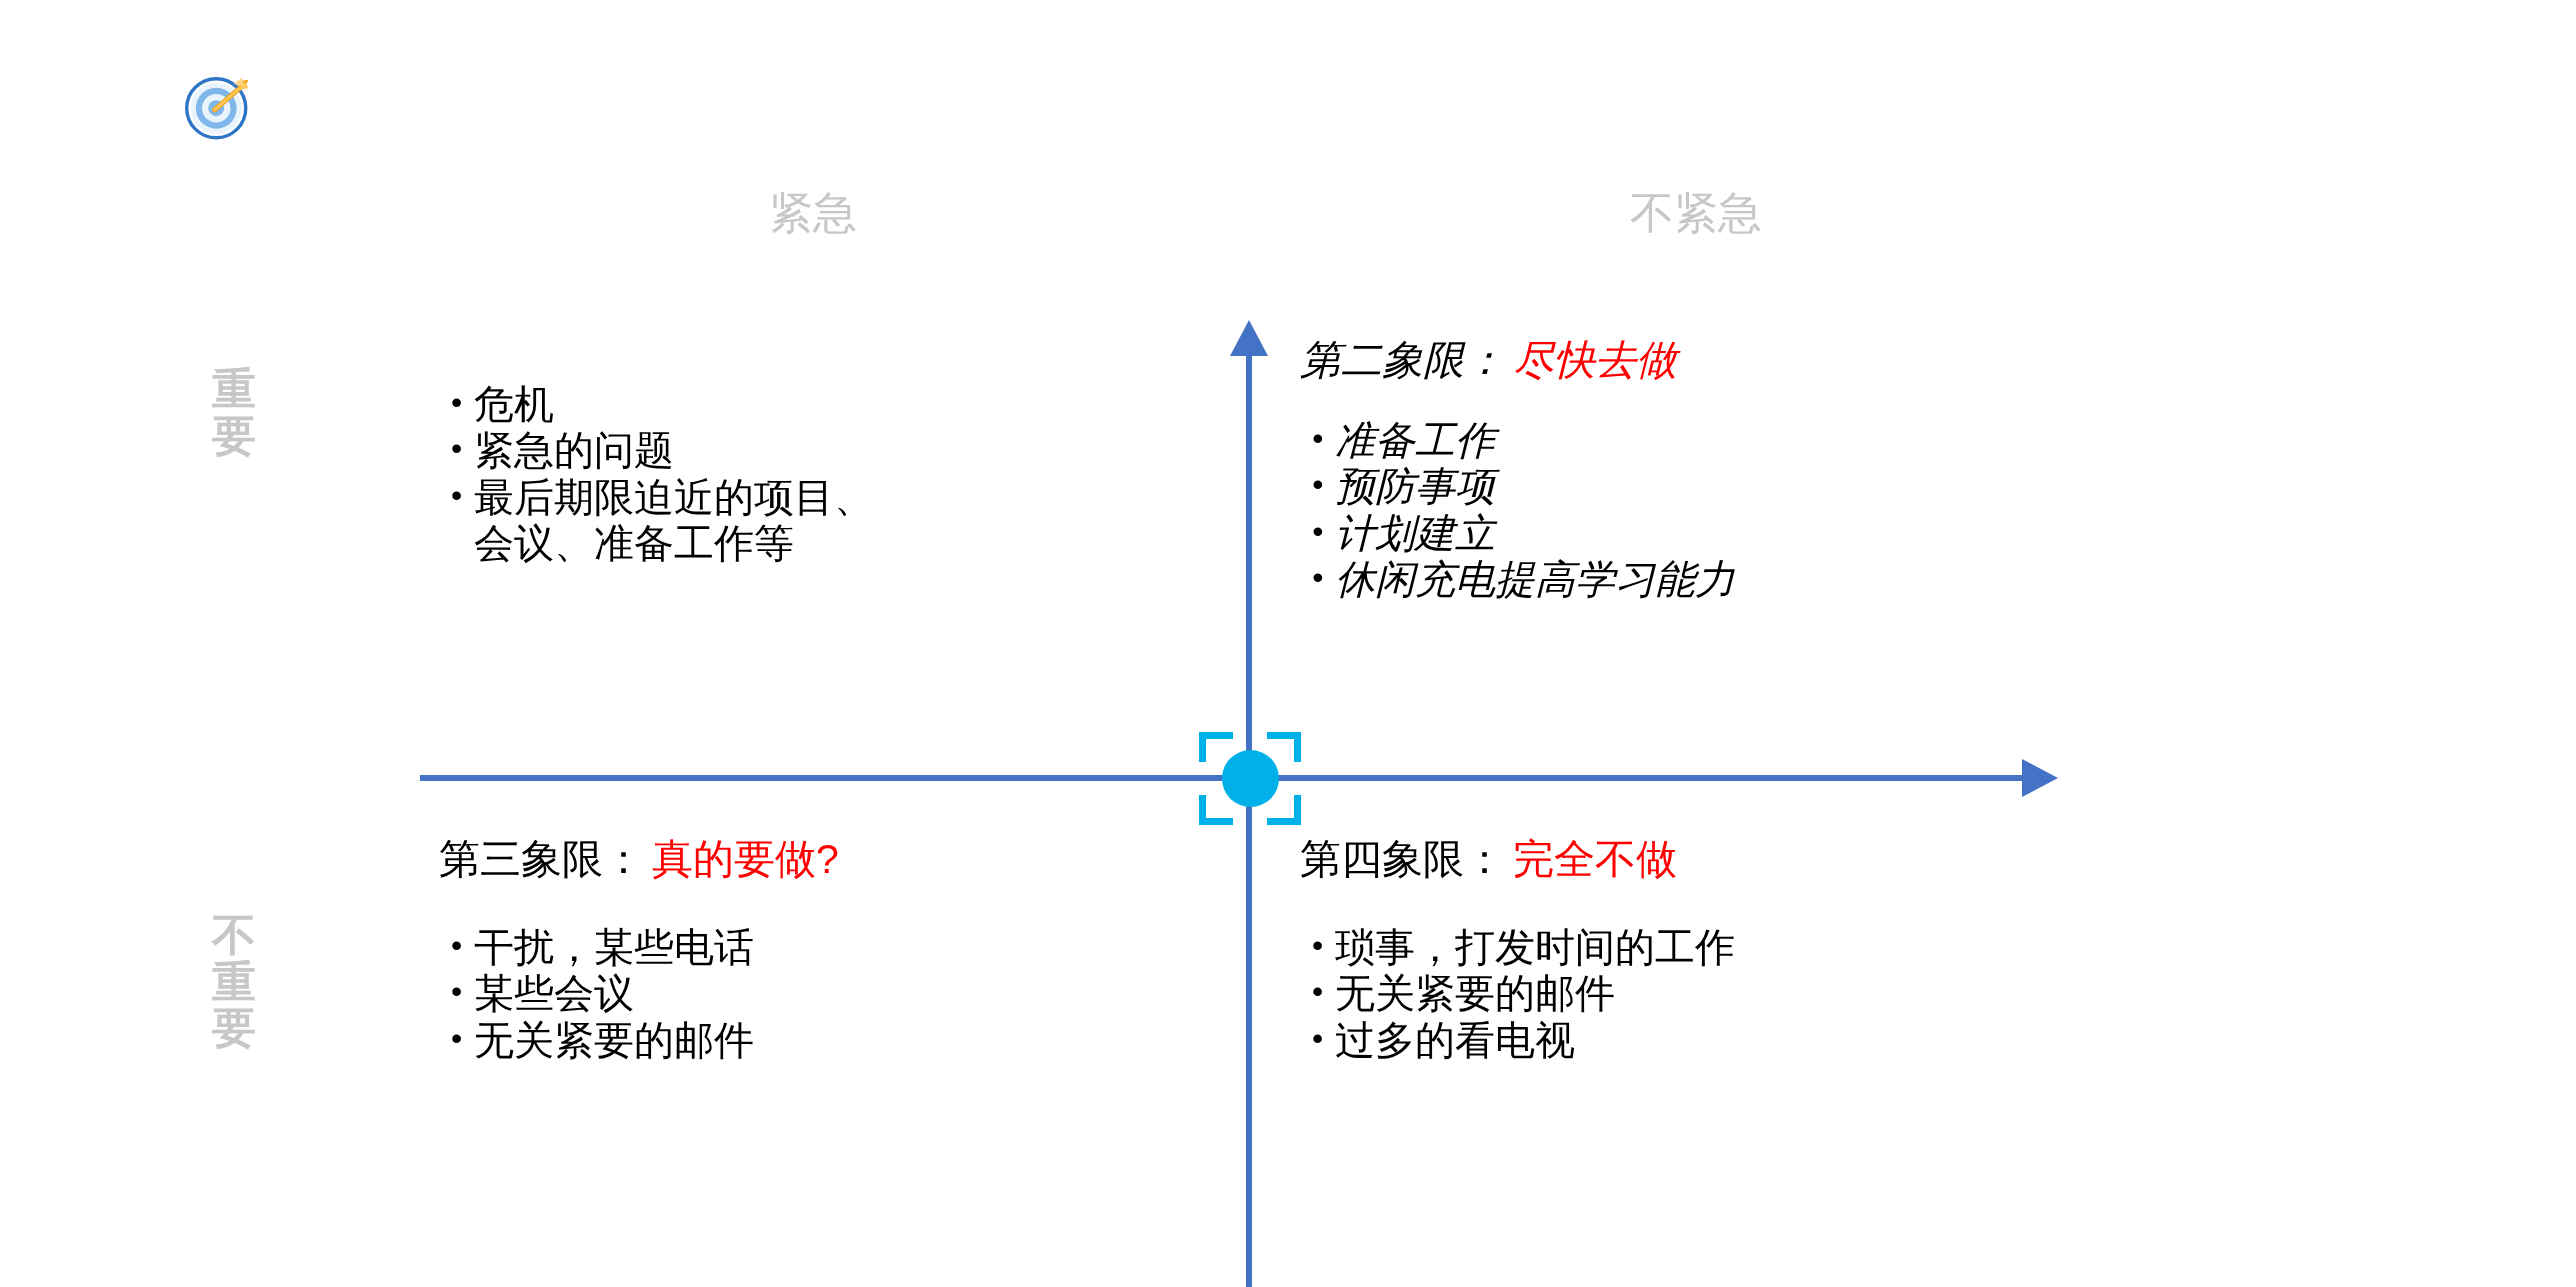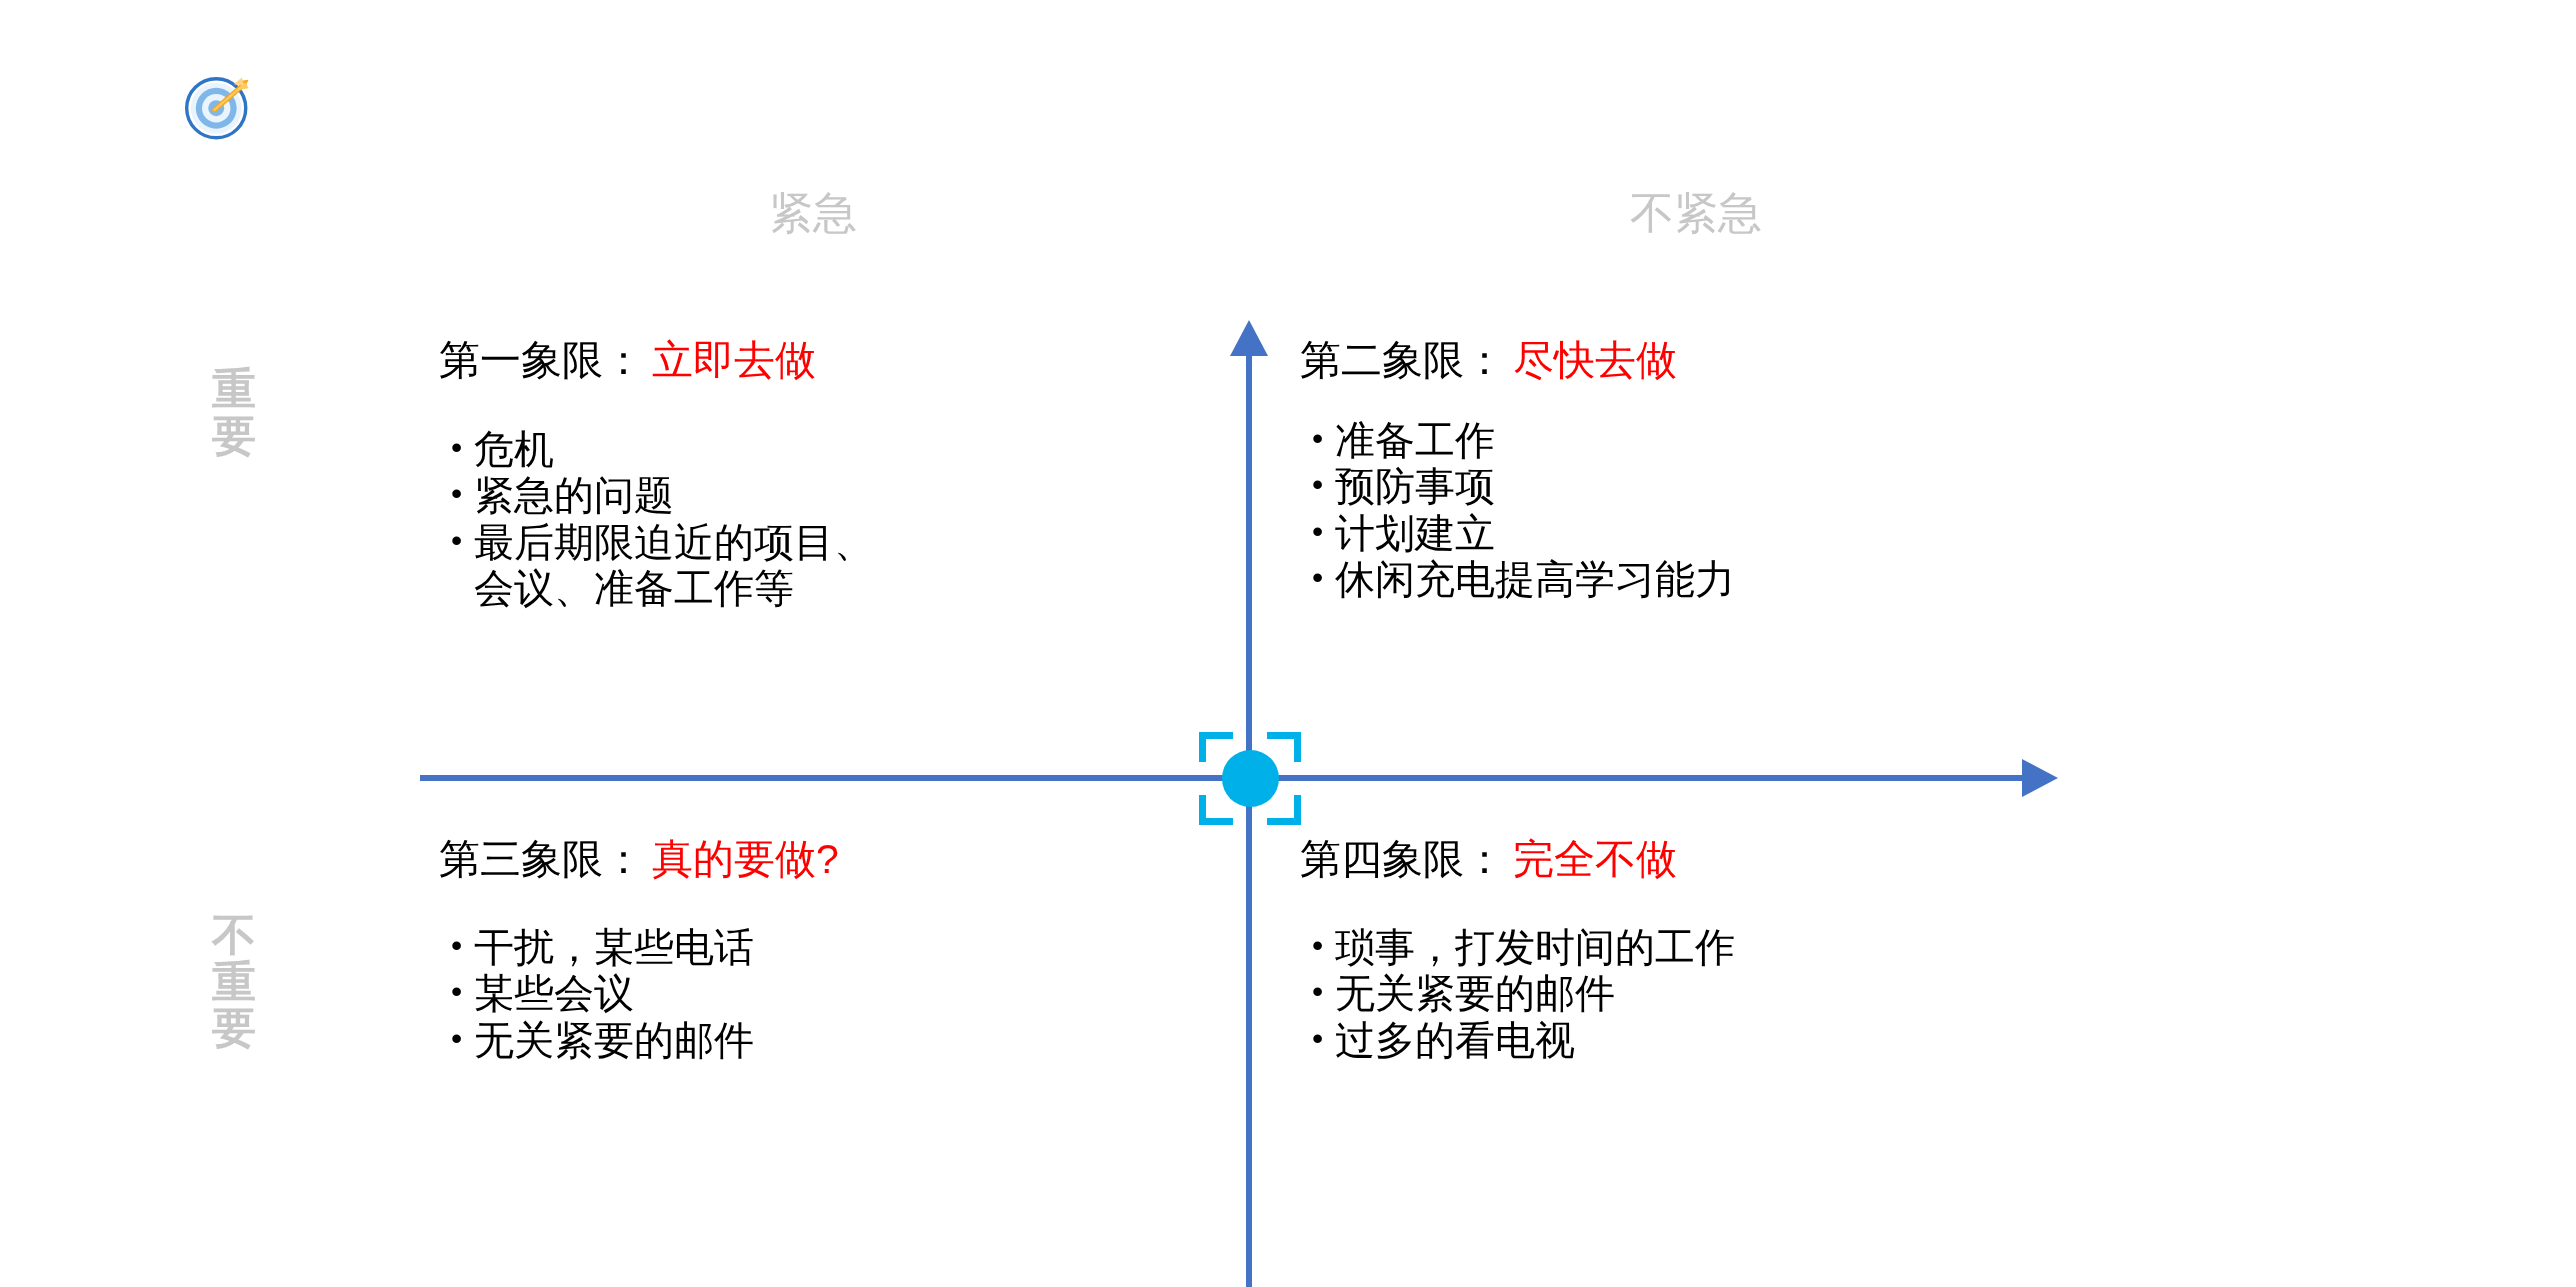--- a/index.html
+++ b/index.html
@@ -130,21 +130,21 @@
     text-align: center;
   }
   #label-important     { left: 210px; top: 366px; }
   #label-not-important { left: 210px; top: 912px; }
 
   
   .quadrant {
     position: absolute;
   }
   #quadrant-1 { left: 439px;  top: 338px; width: 755px; }
-  #quadrant-2 { left: 1300px; top: 338px; width: 807px; }
+  #quadrant-2 { left: 1300px; top: 338px; width: 807px; font-style: italic; }
   #quadrant-3 { left: 439px;  top: 837px; width: 755px; }
   #quadrant-4 { left: 1300px; top: 837px; width: 807px; }
 
   .q-heading {
     font-size: 41px;
     line-height: 1.1;
     color: #000000;
     white-space: nowrap;
     margin: 0 0 0 0;
   }
@@ -214,23 +214,20 @@
   <div class="bracket" id="bracket-br"></div>
   <div id="center-dot"></div>
 </div>
 
 <div class="axis-label" id="label-urgent">紧急</div>
 <div class="axis-label" id="label-not-urgent">不紧急</div>
 <div class="axis-label-vertical" id="label-important">重<br>要</div>
 <div class="axis-label-vertical" id="label-not-important">不<br>重<br>要</div>
 
 <div class="quadrant" id="quadrant-1">
-  <div class="q-heading">
-    <span>第一象限：</span><span class="q-action">立即去做</span>
-  </div>
   <ul class="q-list">
     <li class="q-item">
       <span class="q-bullet">•</span>
       <span class="q-text">危机</span>
     </li>
     <li class="q-item">
       <span class="q-bullet">•</span>
       <span class="q-text">紧急的问题</span>
     </li>
     <li class="q-item">

